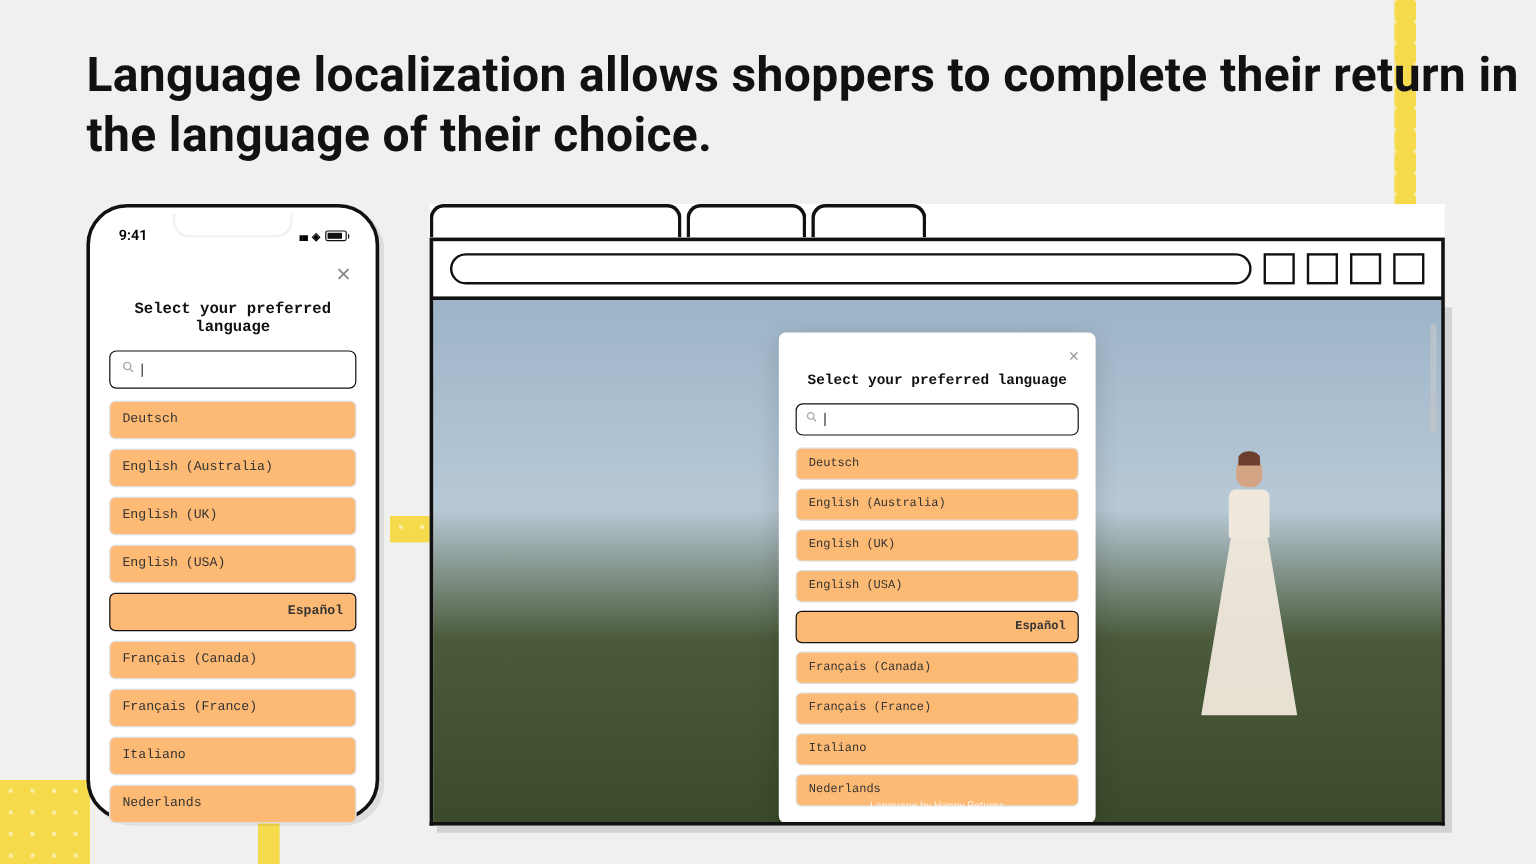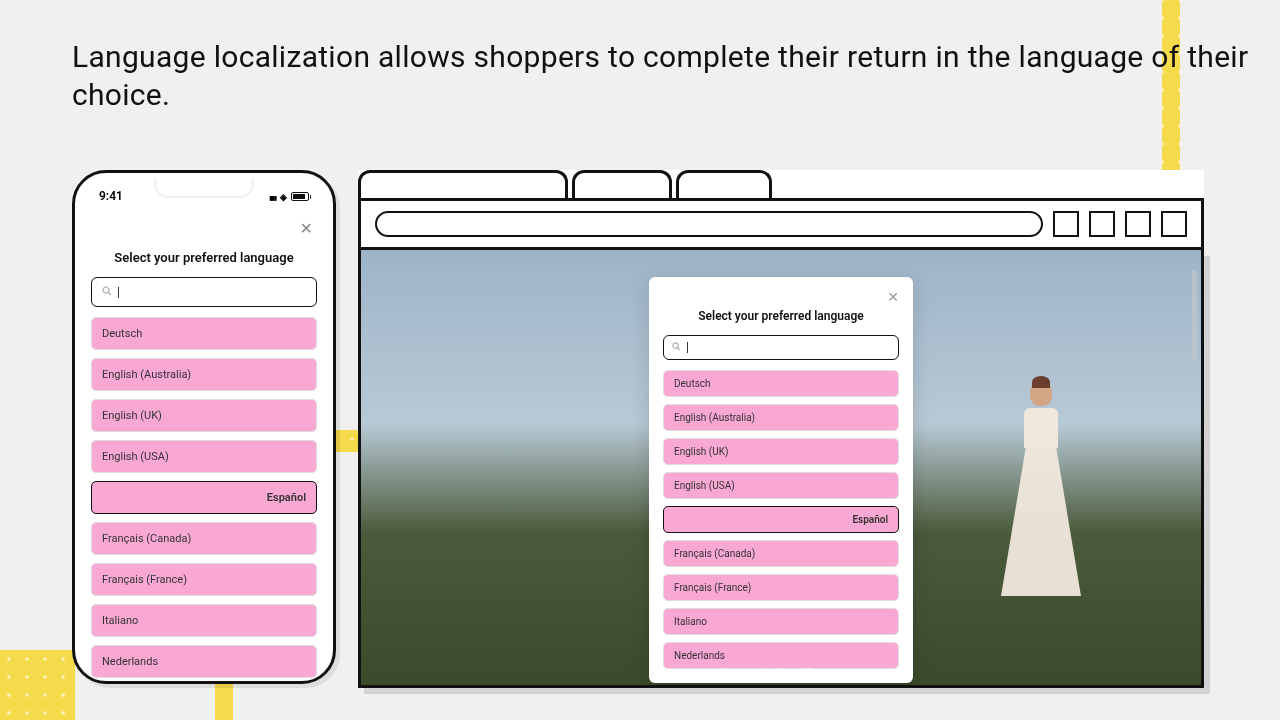--- a/index.html
+++ b/index.html
@@ -51,33 +51,33 @@
   width: 18px;
   height: 40px;
   background: #f5db4c;
 }
 
 
 .headline {
   position: absolute;
   top: 38px;
   left: 72px;
-  font-size: 30px;
-  font-weight: 400;
+  font-size: 40px;
+  font-weight: 700;
   line-height: 1.25;
   color: #111;
   letter-spacing: 0.3px;
 }
 
 
 .phone {
   position: absolute;
   top: 170px;
   left: 72px;
-  width: 264px;
+  width: 244px;
   height: 514px;
   background: #fff;
   border: 3px solid #111;
   border-radius: 34px;
   padding: 14px 16px;
   box-shadow: 4px 4px 0 rgba(0,0,0,0.08);
 }
 .phone-notch {
   position: absolute;
   top: 5px;
@@ -221,20 +221,21 @@
   left: 50%;
   transform: translateX(-50%);
   font-size: 9px;
   color: rgba(255,255,255,0.7);
 }
 
 
 .lang-modal {
   background: #fff;
   border-radius: 6px;
+  font-family: Liberation Mono, monospace;
 }
 .lang-modal.mobile {
   padding: 0;
 }
 .lang-modal.desktop {
   position: absolute;
   top: 27px;
   left: 50%;
   transform: translateX(-50%);
   width: 264px;
@@ -280,21 +281,21 @@
   flex-direction: column;
   gap: 7px;
 }
 .lang-item {
   border: 1px solid #ddd;
   border-radius: 5px;
   padding: 7px 10px;
   font-size: 10px;
   color: #333;
   cursor: pointer;
-  background: #f9a8d4;
+  background: #fdba74;
 }
 .lang-item.selected {
   border: 1.5px solid #111;
   font-weight: 600;
   text-align: right;
 }
 .phone .lang-item {
   font-size: 11px;
   padding: 9px 10px;
 }

